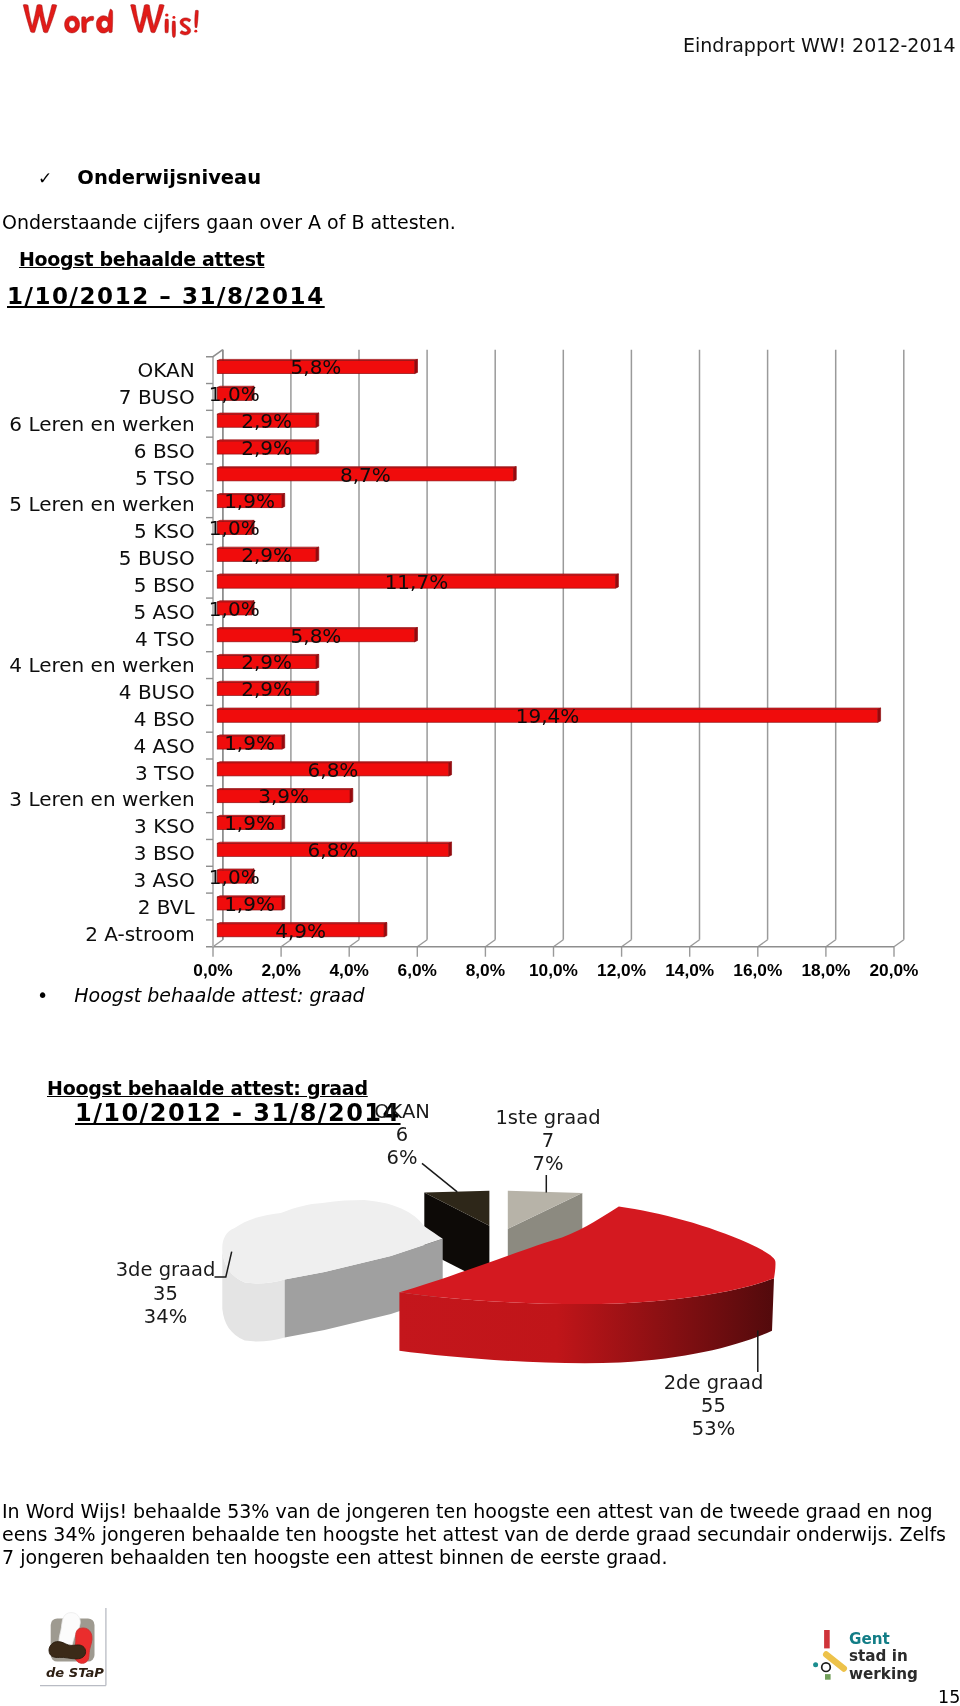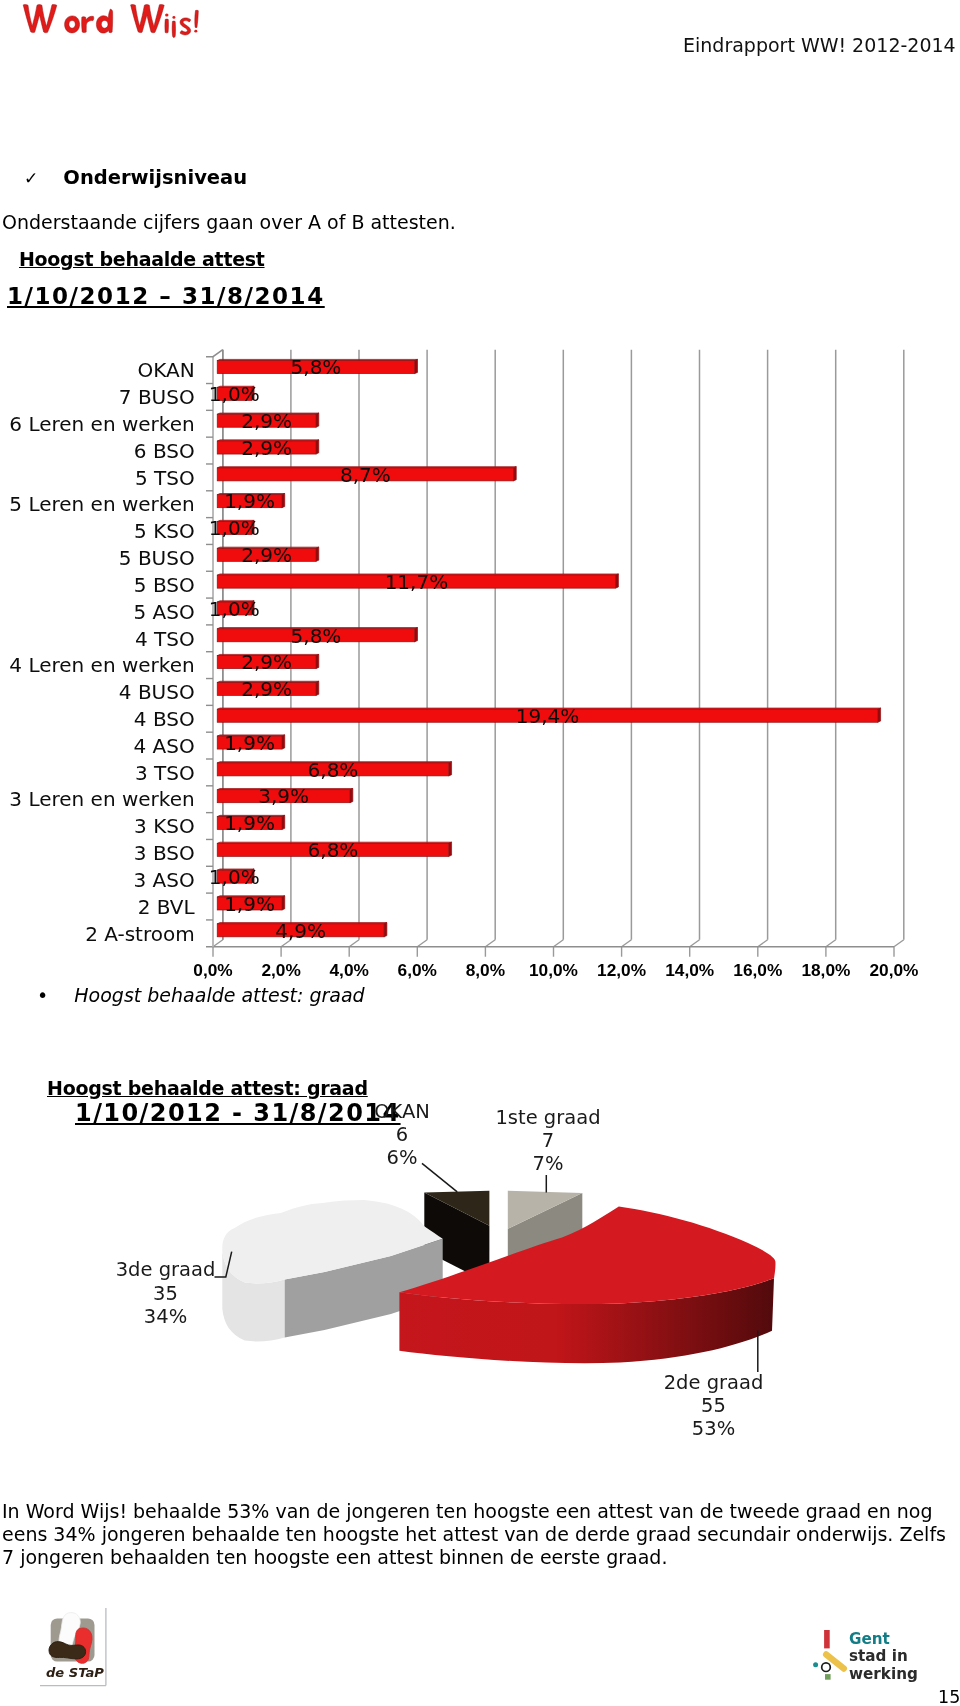--- a/index.html
+++ b/index.html
@@ -8,21 +8,21 @@
   .page{position:relative;width:960px;height:1484px;}
 
   
   .hdr-logo{position:absolute;left:0px;top:0px;width:230px;height:46px;}
   .hdr-logo svg{display:block;overflow:visible;}
   .hdr-title{position:absolute;left:683px;top:34px;font-size:19px;color:#111;letter-spacing:0px;}
 
   
   .para{position:absolute;margin:0;font-size:19px;line-height:22.2px;color:#000;}
   .intro-para{left:2px;top:80px;width:940px;}
-  .check-row{position:absolute;left:24px;top:166px;}
+  .check-row{position:absolute;left:38px;top:166px;}
   .check-mark{font-size:17px;color:#000;}
   .check-text{font-size:19.5px;font-weight:bold;color:#000;margin-left:20px;}
   .sub-para{left:2px;top:211px;width:700px;}
 
   
   .bar-title{position:absolute;left:19px;top:248px;font-size:19px;font-weight:bold;
              letter-spacing:-0.3px;text-decoration:underline;color:#000;}
   .bar-subtitle{position:absolute;left:7px;top:283px;font-size:23px;font-weight:bold;
              letter-spacing:1.55px;text-decoration:underline;color:#000;}
   .barchart{position:absolute;left:0px;top:335px;width:960px;height:680px;}

